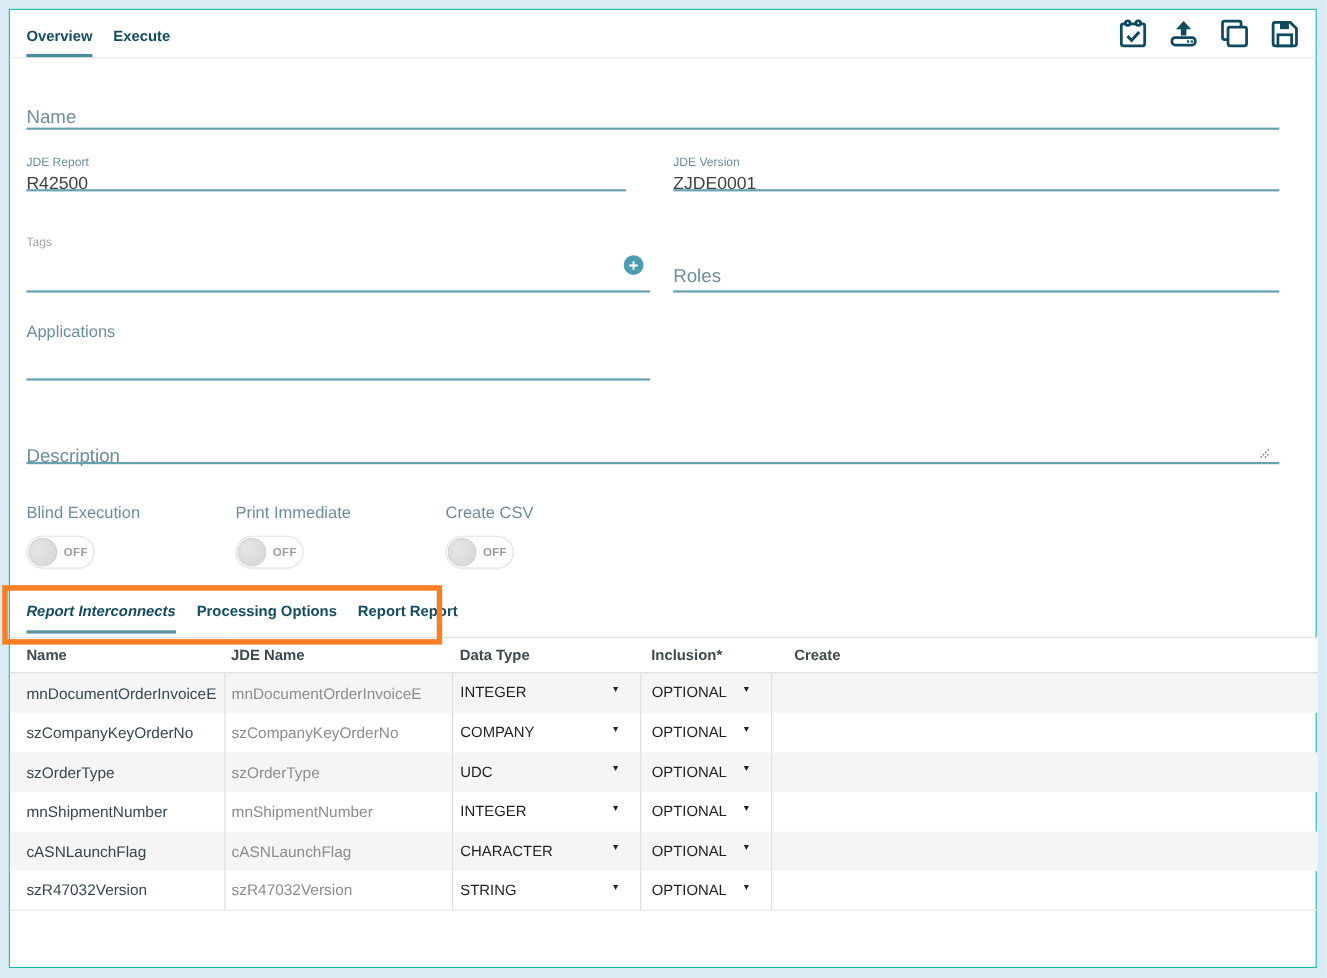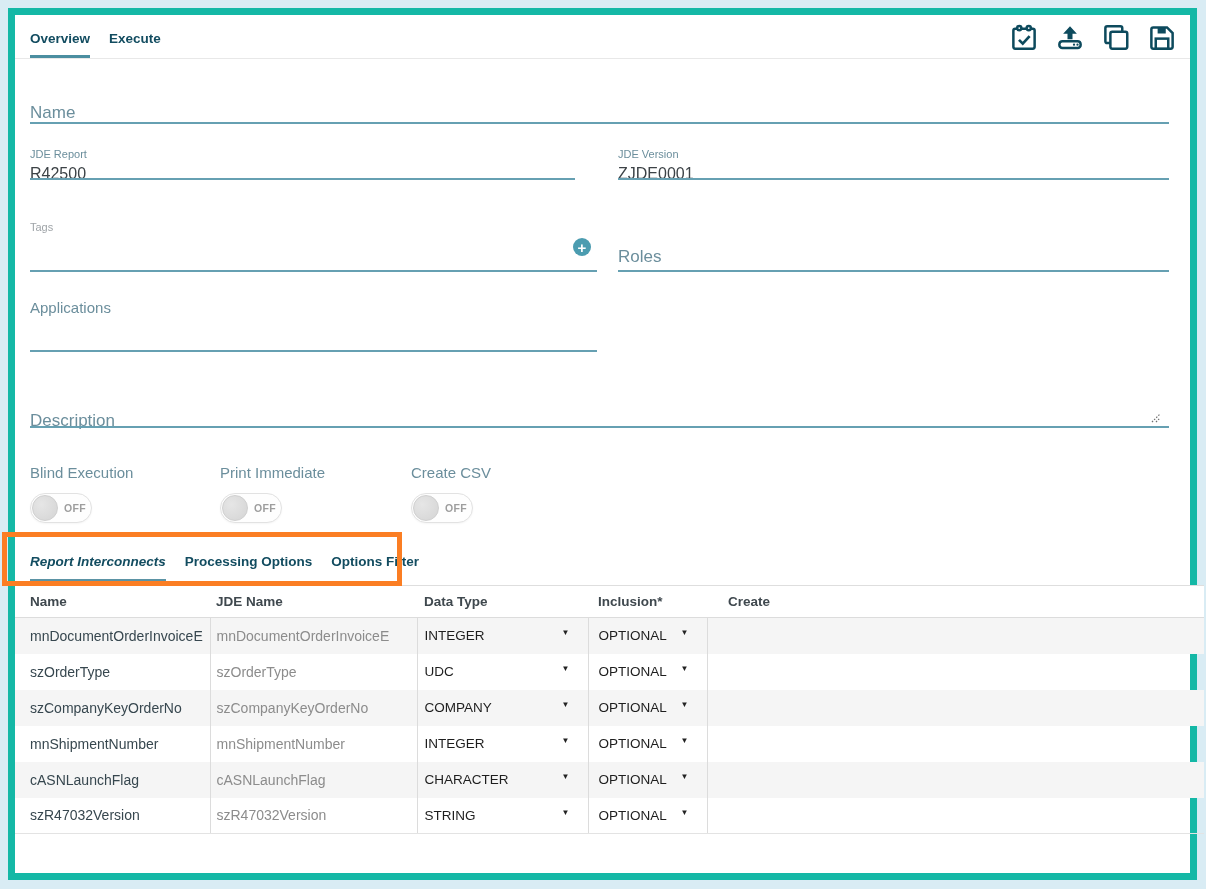--- a/index.html
+++ b/index.html
@@ -5,21 +5,21 @@
   * { margin:0; padding:0; box-sizing:border-box; }
   html,body { width:1206px; height:889px; }
   body {
     background:#d9ecf4;
     font-family:"Liberation Sans", sans-serif;
     position:relative;
     overflow:hidden;
   }
   .card {
     position:absolute; left:8px; top:8px; width:1189px; height:872px;
-    background:#ffffff; border:7px solid #14b8a6;
+    background:#ffffff; border:1px solid #14b8a6;
     position:absolute;
   }
   
   .top-bar { position:absolute; left:0; top:0; width:100%; height:44px; border-bottom:1px solid #e8e8e8; }
   .top-tabs { display:flex; gap:19px; padding-left:15px; }
   .top-tab { font-size:13.5px; font-weight:bold; color:#124c60; padding:16px 0 9px 0; border-bottom:3px solid transparent; cursor:pointer; }
   .top-tab.active { border-bottom-color:#4b8ea0; }
   .toolbar { position:absolute; right:13px; top:9px; display:flex; gap:15px; align-items:center; }
   .tool-btn { width:31px; height:31px; display:flex; align-items:center; justify-content:center; cursor:pointer; }
   .tool-btn svg { width:30px; height:30px; }
@@ -171,21 +171,21 @@
     <div class="toggle-state">OFF</div>
   </div>
   <div class="toggle" style="left:396px; top:478px;">
     <div class="knob"></div>
     <div class="toggle-state">OFF</div>
   </div>
 
   <div class="detail-tabs">
     <div class="detail-tab active">Report Interconnects</div>
     <div class="detail-tab">Processing Options</div>
-    <div class="detail-tab">Options Filter</div>
+    <div class="detail-tab">Report Report</div>
   </div>
 
   <table class="grid">
     <thead>
       <tr>
         <th class="c1">Name</th>
         <th class="c2">JDE Name</th>
         <th class="c3">Data Type</th>
         <th class="c4">Inclusion*</th>
         <th class="c5">Create</th>
@@ -203,54 +203,54 @@
           </td>
         <td class="c4 sep">
             <div class="select">
               <span>OPTIONAL</span>
               <span class="arrow">▼</span>
             </div>
           </td>
         <td class="c5"></td>
       </tr>
       <tr>
+        <td class="c1 sep cell-name">szCompanyKeyOrderNo</td>
+        <td class="c2 sep cell-jde">szCompanyKeyOrderNo</td>
+        <td class="c3 sep">
+            <div class="select">
+              <span>COMPANY</span>
+              <span class="arrow">▼</span>
+            </div>
+          </td>
+        <td class="c4 sep">
+            <div class="select">
+              <span>OPTIONAL</span>
+              <span class="arrow">▼</span>
+            </div>
+          </td>
+        <td class="c5"></td>
+      </tr>
+      <tr>
         <td class="c1 sep cell-name">szOrderType</td>
         <td class="c2 sep cell-jde">szOrderType</td>
         <td class="c3 sep">
             <div class="select">
               <span>UDC</span>
               <span class="arrow">▼</span>
             </div>
           </td>
         <td class="c4 sep">
             <div class="select">
               <span>OPTIONAL</span>
               <span class="arrow">▼</span>
             </div>
           </td>
         <td class="c5"></td>
       </tr>
       <tr>
-        <td class="c1 sep cell-name">szCompanyKeyOrderNo</td>
-        <td class="c2 sep cell-jde">szCompanyKeyOrderNo</td>
-        <td class="c3 sep">
-            <div class="select">
-              <span>COMPANY</span>
-              <span class="arrow">▼</span>
-            </div>
-          </td>
-        <td class="c4 sep">
-            <div class="select">
-              <span>OPTIONAL</span>
-              <span class="arrow">▼</span>
-            </div>
-          </td>
-        <td class="c5"></td>
-      </tr>
-      <tr>
         <td class="c1 sep cell-name">mnShipmentNumber</td>
         <td class="c2 sep cell-jde">mnShipmentNumber</td>
         <td class="c3 sep">
             <div class="select">
               <span>INTEGER</span>
               <span class="arrow">▼</span>
             </div>
           </td>
         <td class="c4 sep">
             <div class="select">

